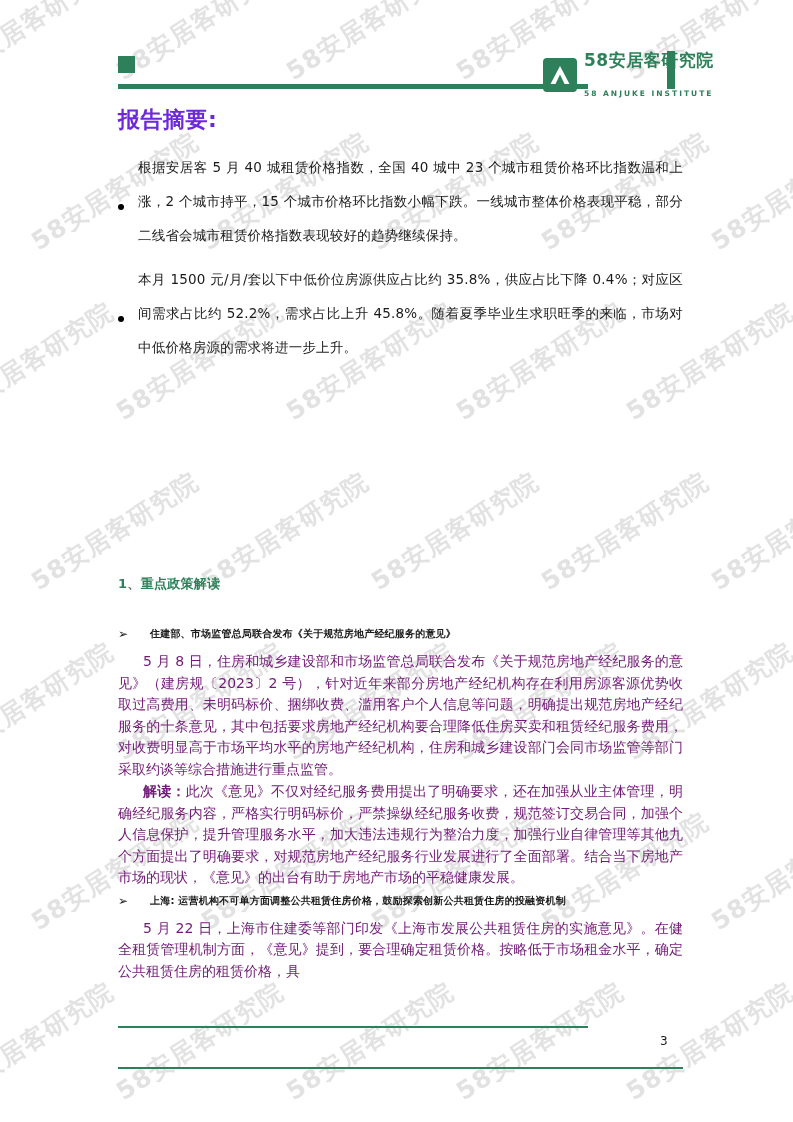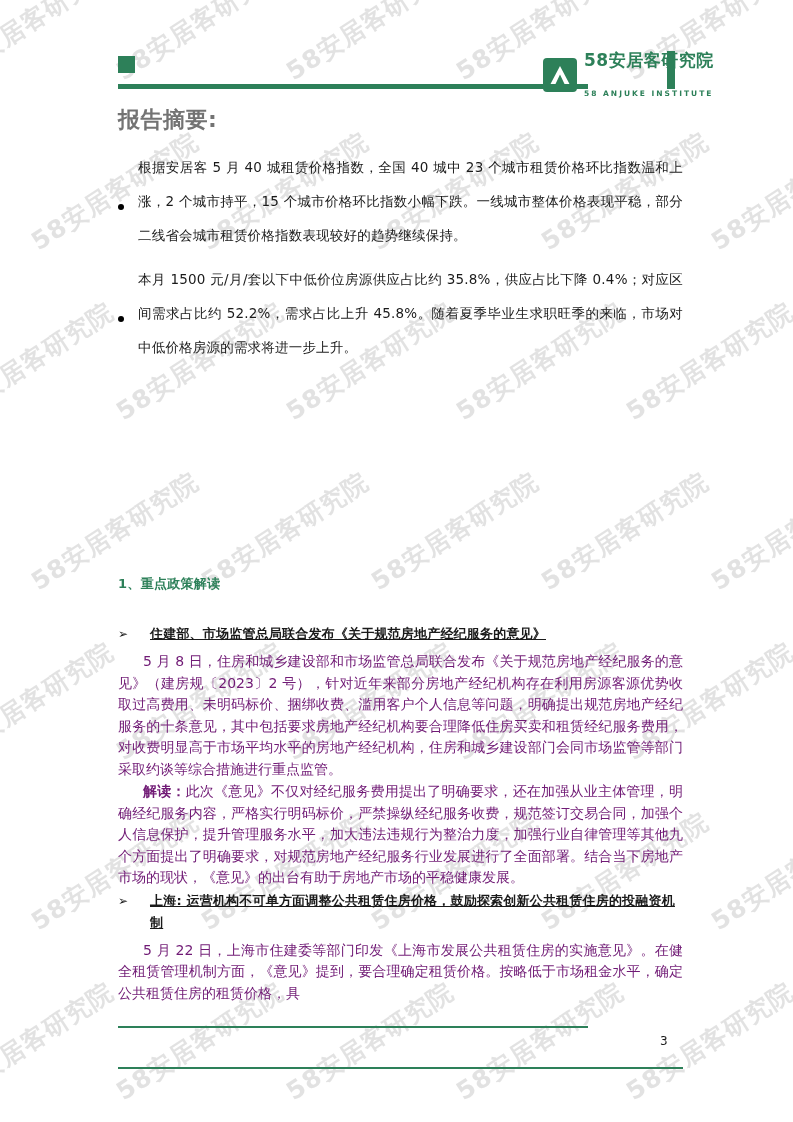--- a/index.html
+++ b/index.html
@@ -111,21 +111,21 @@
     letter-spacing: 2.0px;
     margin-top: 21px;
     white-space: nowrap;
   }
 
   
   .title-summary {
     position: absolute;
     left: 118px;
     top: 105px;
-    color: #737373;
+    color: #6d28d9;
     font-size: 22px;
     font-weight: 700;
     letter-spacing: .5px;
   }
   .h-section {
     color: #2d8059;
     font-size: 18px;
     font-weight: 700;
     letter-spacing: .5px;
   }
@@ -190,25 +190,24 @@
   .arrow-glyph {
     flex: none;
     width: 32px;
     color: #1a1a1a;
     font-size: 12px;
     line-height: 22px;
   }
   .arrow-title {
     flex: 1;
     color: #1a1a1a;
-    font-size: 13px;
+    font-size: 10px;
     font-weight: 700;
     line-height: 22px;
     letter-spacing: .2px;
-    text-decoration: underline;
   }
   .para {
     color: #701a75;
     font-size: 14px;
     line-height: 21.5px;
     text-align: justify;
     text-indent: 25px;
     margin: 0 0 1px 0;
     letter-spacing: 0px;
   }

